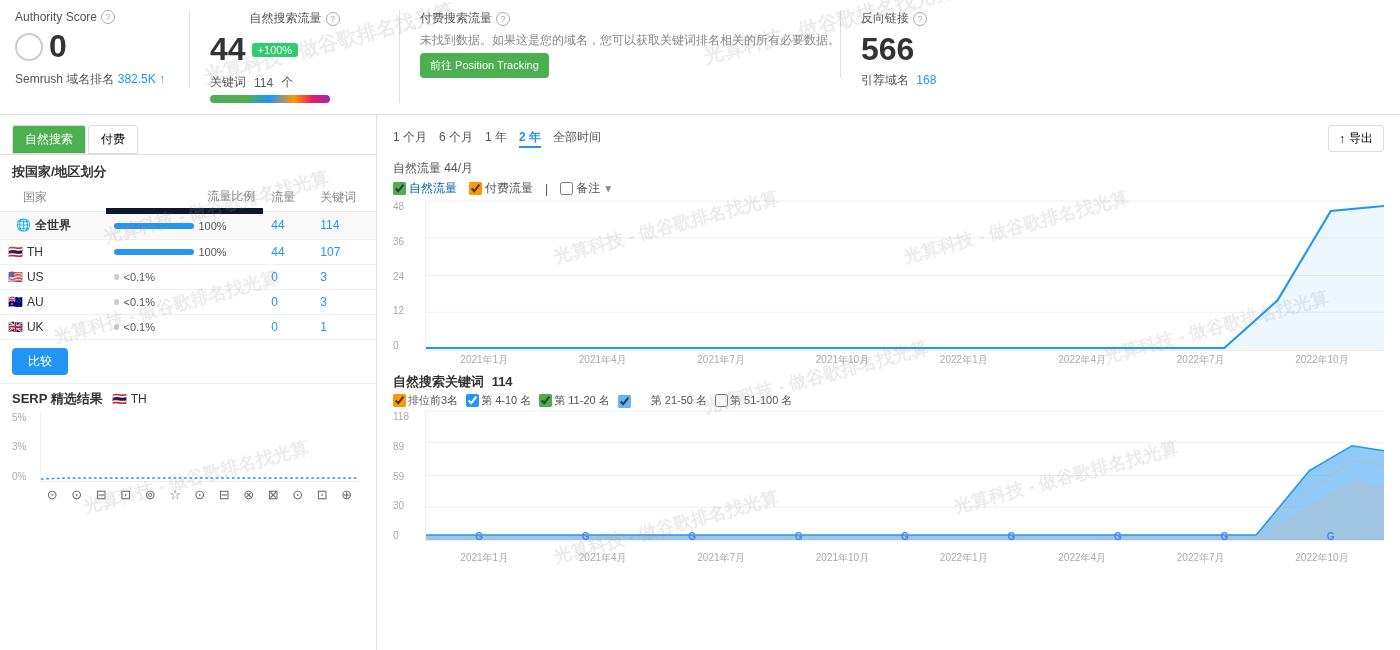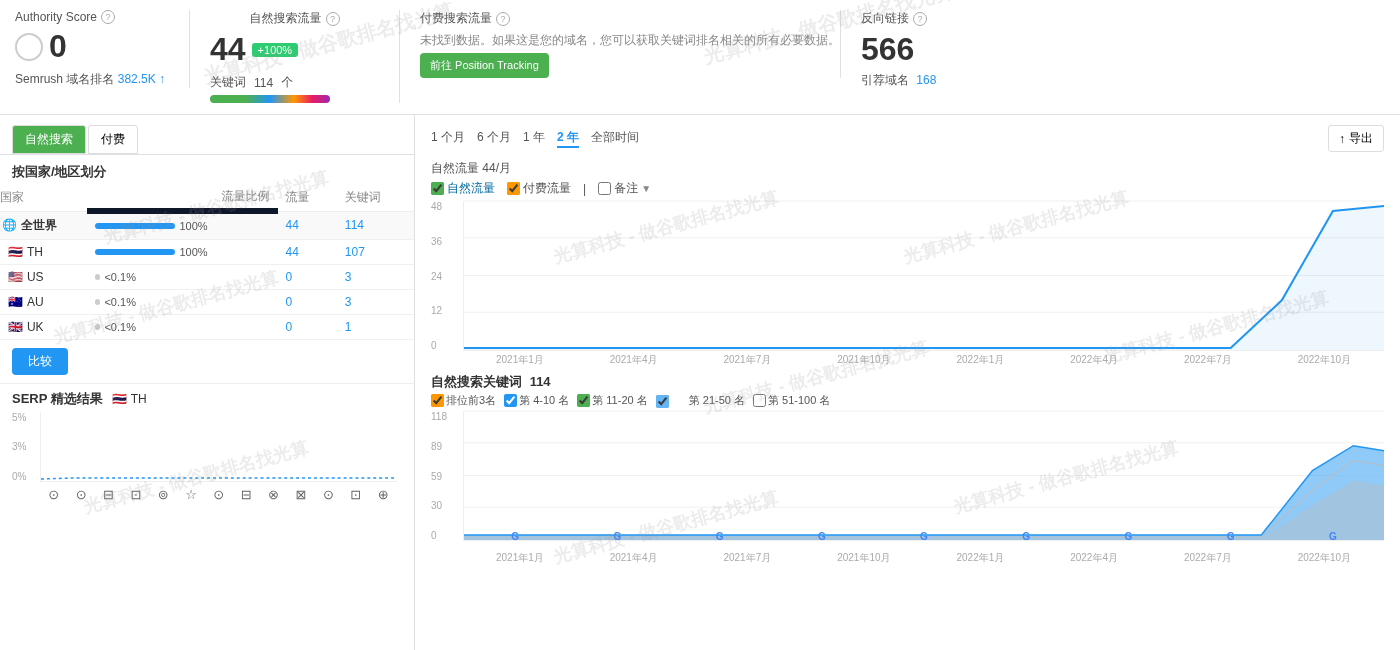--- a/index.html
+++ b/index.html
@@ -86,44 +86,44 @@
   <div class="watermark" style="top:80px; left:100px;">光算科技 - 做谷歌排名找光算</div>
   <div class="watermark" style="top:180px; left:50px;">光算科技 - 做谷歌排名找光算</div>
   <div class="watermark" style="top:350px; left:80px;">光算科技 - 做谷歌排名找光算</div>
   <div class="watermark" style="top:100px; left:550px;">光算科技 - 做谷歌排名找光算</div>
   <div class="watermark" style="top:250px; left:700px;">光算科技 - 做谷歌排名找光算</div>
   <div class="watermark" style="top:400px; left:550px;">光算科技 - 做谷歌排名找光算</div>
   <div class="watermark" style="top:100px; left:900px;">光算科技 - 做谷歌排名找光算</div>
   <div class="watermark" style="top:350px; left:950px;">光算科技 - 做谷歌排名找光算</div>
   <div class="watermark" style="top:200px; left:1100px;">光算科技 - 做谷歌排名找光算</div>
 
-  <div style="width:415px; background:#fff; border-right:1px solid #e0e0e0; flex-shrink:0; overflow:hidden;">
+  <div style="width:377px; background:#fff; border-right:1px solid #e0e0e0; flex-shrink:0; overflow:hidden;">
     
     
     <div style="display:flex; padding:10px 12px 0; border-bottom:1px solid #e0e0e0; gap:2px;">
       <button style="padding:5px 12px; border:1px solid #ddd; background:#4CAF50; color:#fff; font-size:12px; cursor:pointer; border-radius:3px 3px 0 0;">自然搜索</button>
       <button style="padding:5px 12px; border:1px solid #ddd; background:#fff; font-size:12px; cursor:pointer; border-radius:3px 3px 0 0;">付费</button>
     </div>
 
     
     <div style="font-size:13px; font-weight:bold; padding:8px 12px 4px; color:#333;">按国家/地区划分</div>
 
     
     <table style="width:100%; border-collapse:collapse; font-size:12px;">
       <thead>
         <tr>
-          <th style="text-align:left; color:#888; padding:3px 0; border-bottom:1px solid #eee; font-weight:normal;">国家</th>
+          <th style="text-align:left; color:#888; padding:3px 23px; border-bottom:1px solid #eee; font-weight:normal;">国家</th>
           <th style="text-align:right; color:#888; padding:3px 8px; border-bottom:6px solid #0f172a; font-weight:normal;">流量比例</th>
           <th style="text-align:left; color:#888; padding:3px 8px; border-bottom:1px solid #eee; font-weight:normal;">流量</th>
           <th style="text-align:left; color:#888; padding:3px 8px; border-bottom:1px solid #eee; font-weight:normal;">关键词</th>
         </tr>
       </thead>
       <tbody id="country-table-body">
       <tr style="background: rgb(249, 249, 249);">
-            <td style="padding: 5px 2px; border-bottom: 1px solid rgb(240, 240, 240); font-size: 12px; font-weight: bold;"><span style="margin-right:4px;">🌐</span>全世界</td>
+            <td style="padding: 5px 16px; border-bottom: 1px solid rgb(240, 240, 240); font-size: 12px; font-weight: bold;"><span style="margin-right:4px;">🌐</span>全世界</td>
             <td style="padding: 5px 8px; border-bottom: 1px solid rgb(240, 240, 240);">
               <div style="display:flex;align-items:center;gap:4px;">
                 <div style="width:80px;height:6px;background:#2196F3;border-radius:3px;"></div>
                 <span style="font-size:11px;color:#555;">100%</span>
               </div>
             </td>
             <td style="padding: 5px 8px; border-bottom: 1px solid rgb(240, 240, 240); color: rgb(33, 150, 243);">44</td>
             <td style="padding: 5px 8px; border-bottom: 1px solid rgb(240, 240, 240); color: rgb(33, 150, 243);">114</td>
           </tr>
           <tr>

